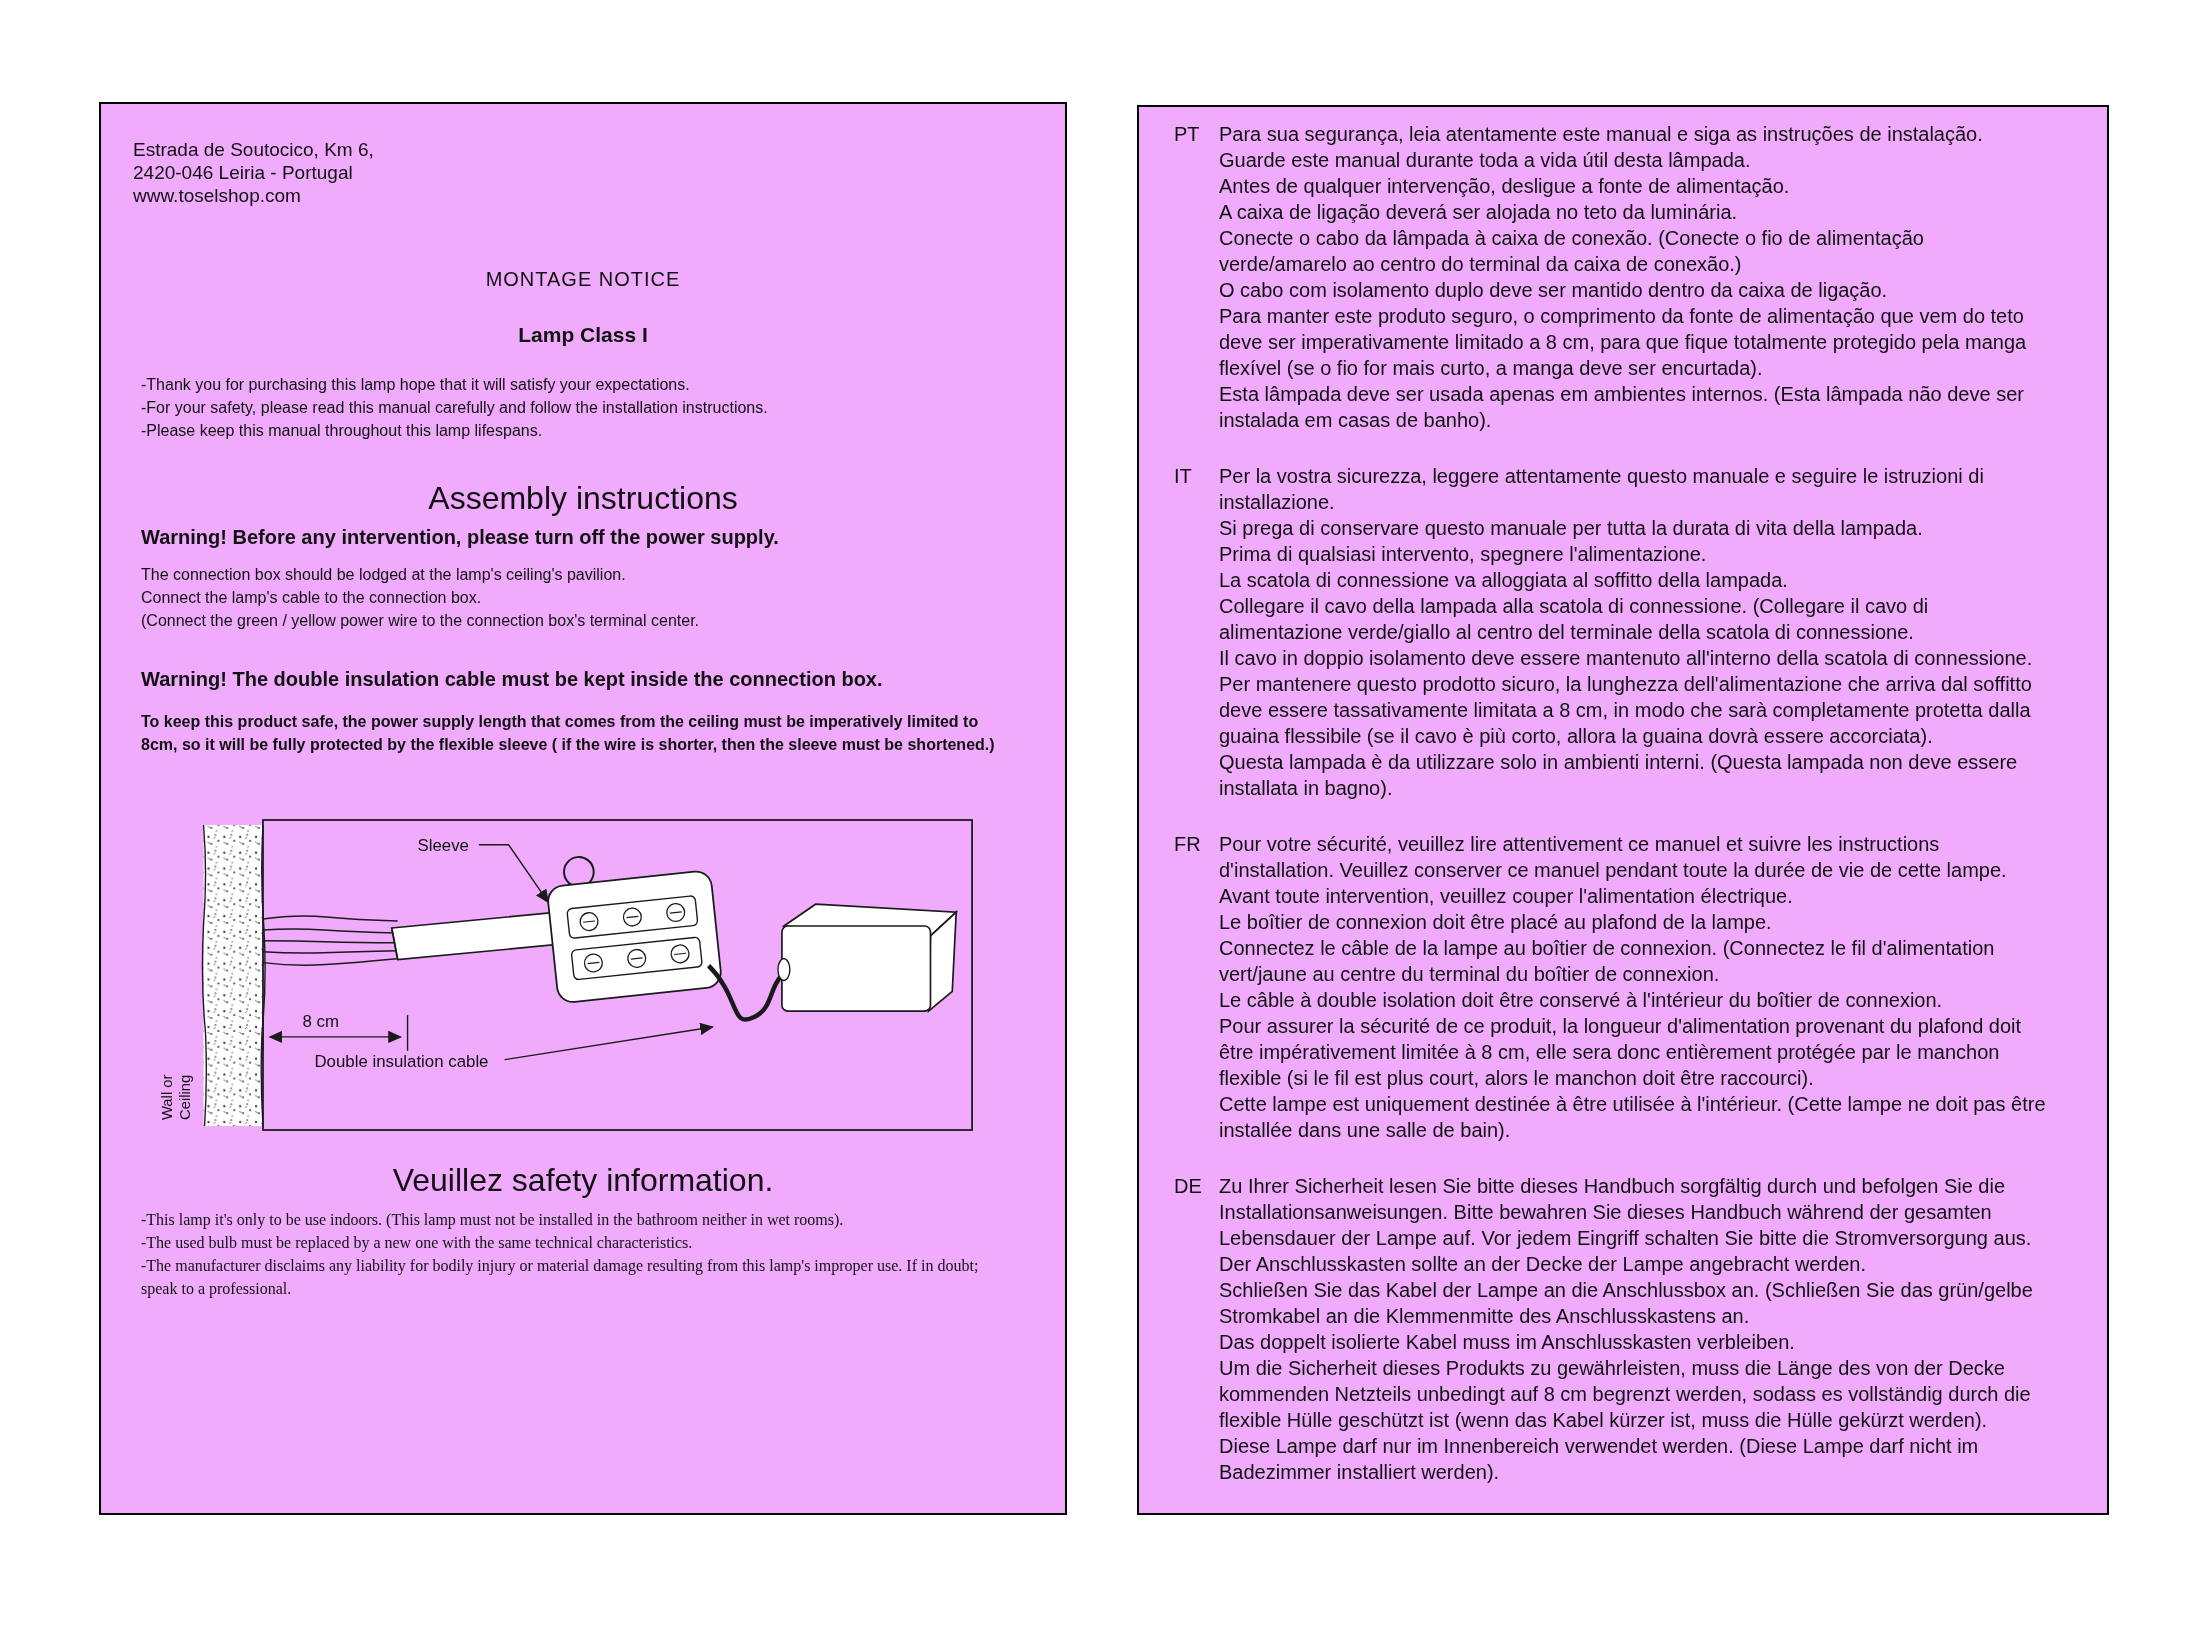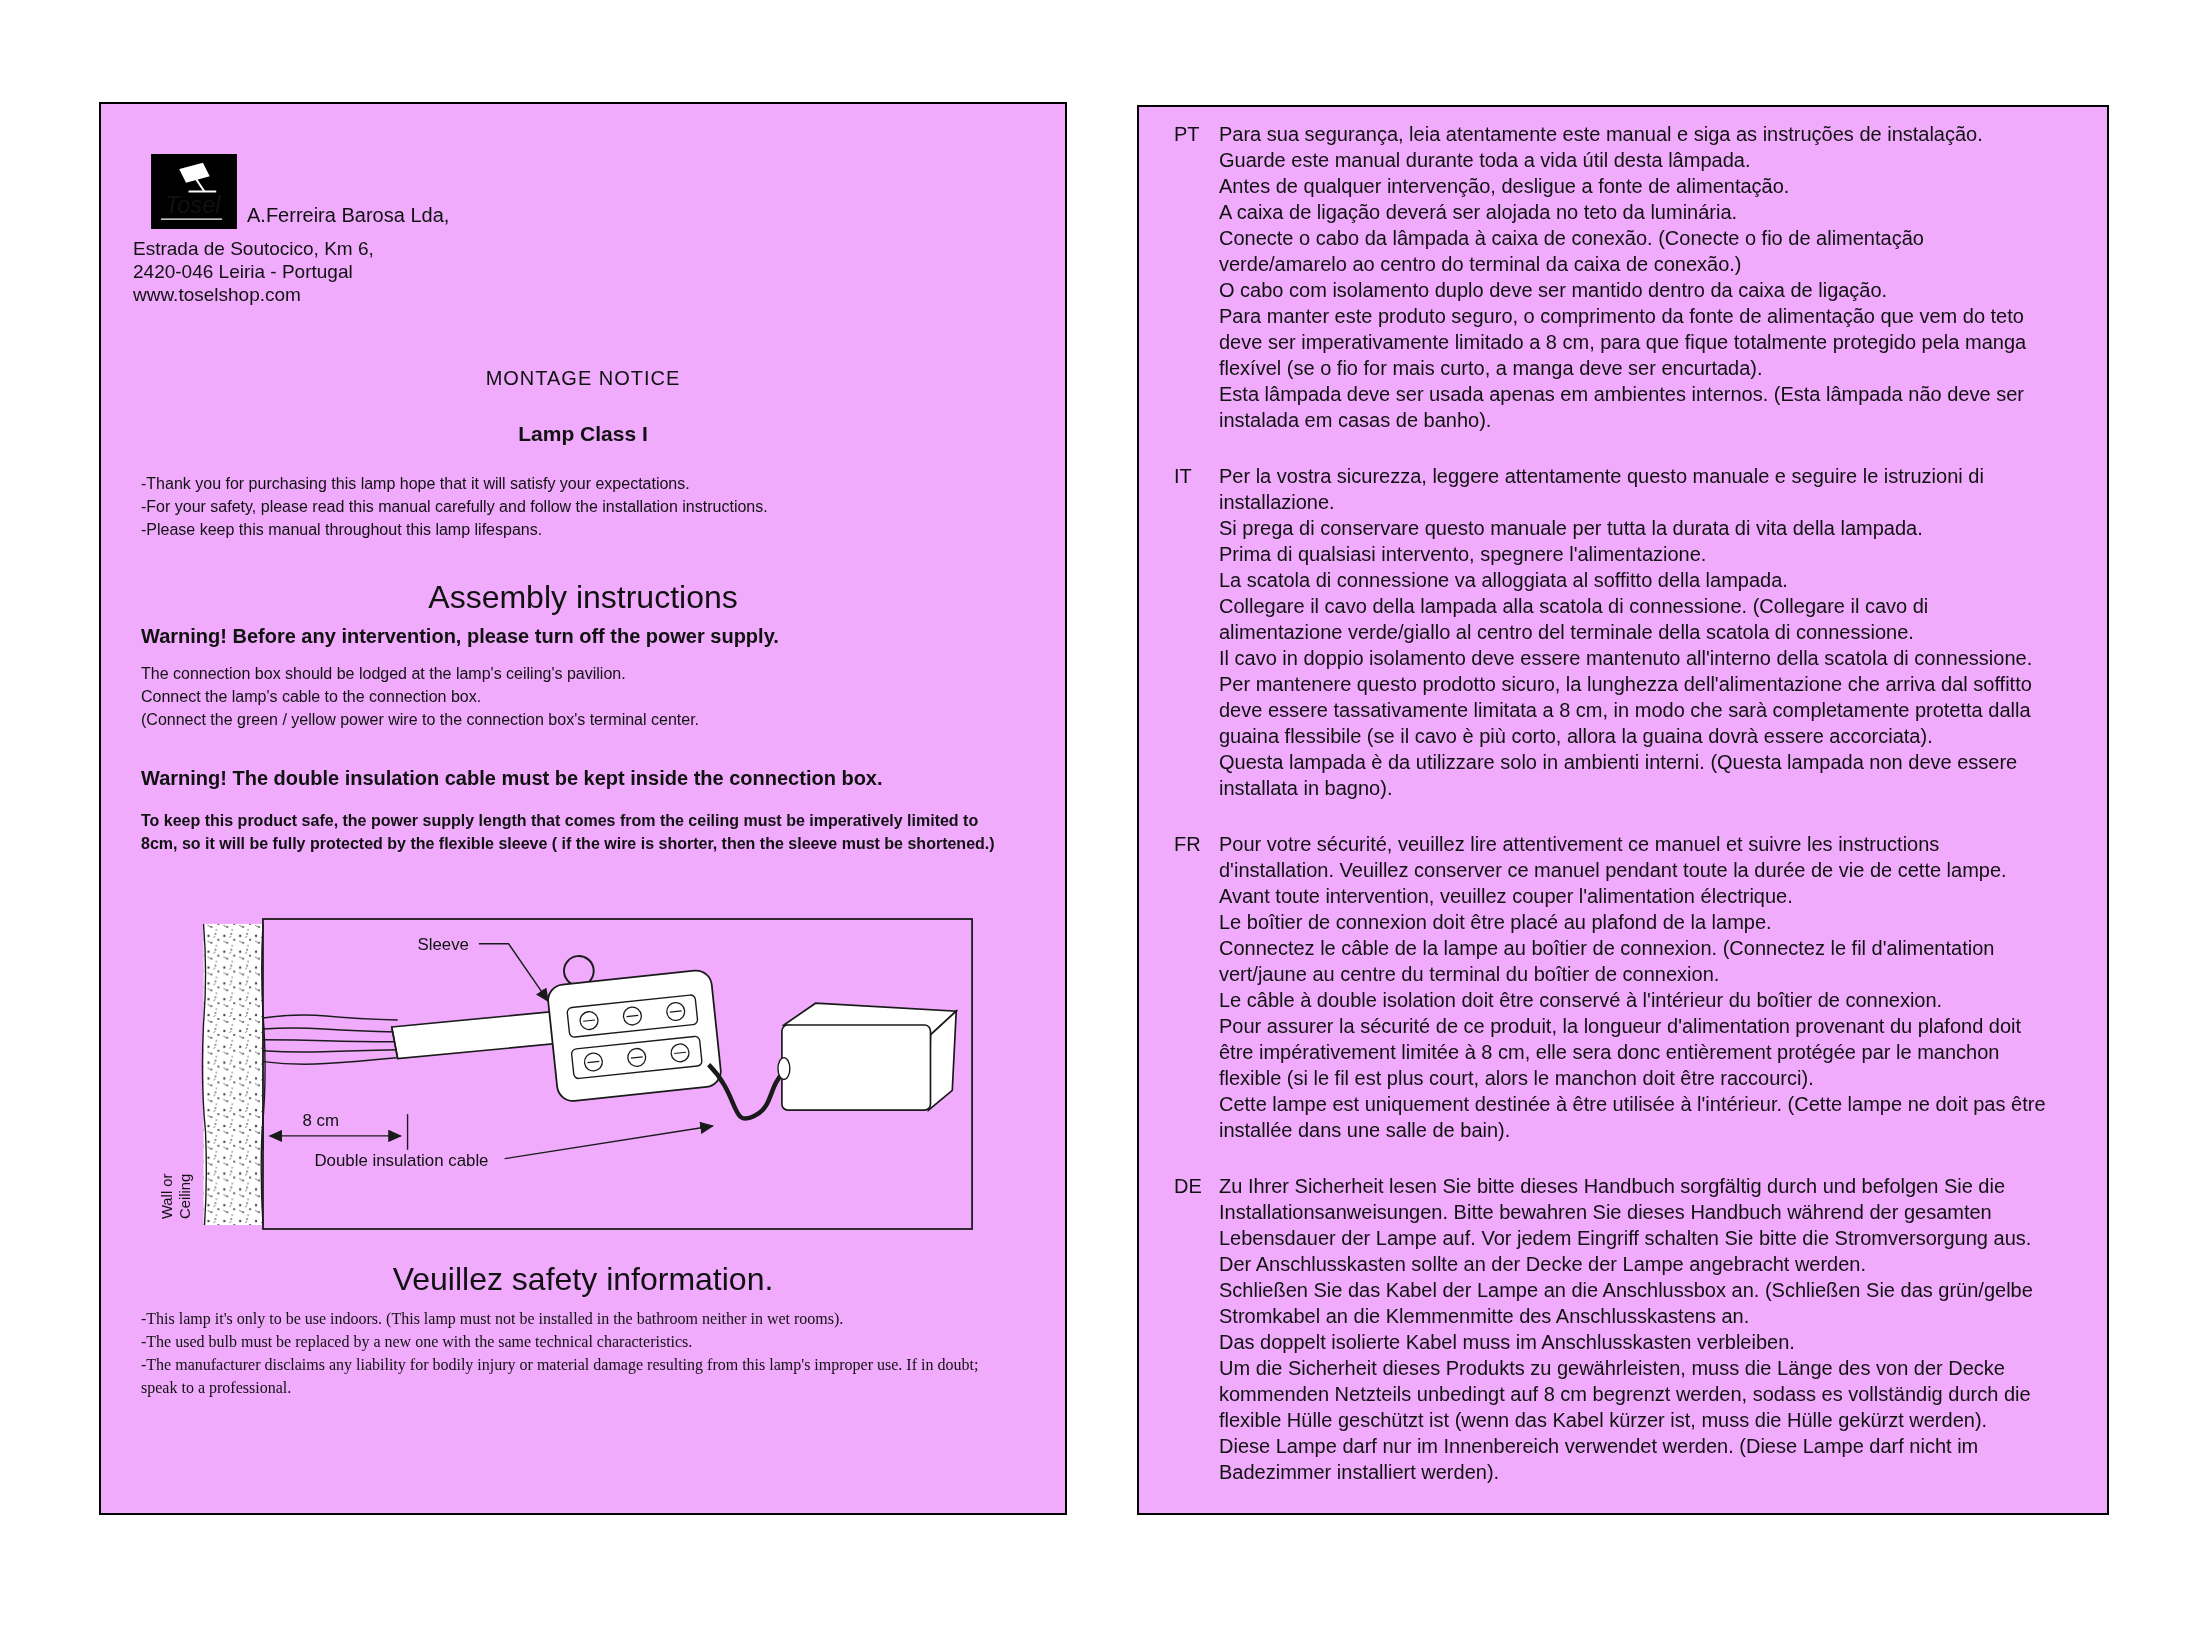--- a/index.html
+++ b/index.html
@@ -47,33 +47,20 @@
 
   svg text { font-family: "Liberation Sans", sans-serif; fill: #111; }
 </style>
 </head>
 <body>
 
 <div class="canvas">
 
   <div class="page page-left">
 
-    <div class="lp-header">
-      <svg class="logo" viewBox="0 0 87 76">
-        <rect width="87" height="76" fill="#000"></rect>
-        <g stroke="#fff" fill="none" stroke-width="2">
-          <path d="M30 16 L52 10 L58 22 L36 28 Z" fill="#fff"></path>
-          <line x1="46" y1="26" x2="54" y2="38"></line>
-          <line x1="38" y1="38" x2="66" y2="38"></line>
-        </g>
-        <text x="14" y="60" font-size="24" font-style="italic" font-family="DejaVu Serif, serif" fill="#fff">Tosel</text>
-        <line x1="10" y1="66" x2="72" y2="66" stroke="#fff" stroke-width="1.5"></line>
-      </svg>
-      <div class="company">A.Ferreira Barosa Lda,</div>
-    </div>
 
     <div class="address">
       <div>Estrada de Soutocico, Km 6,</div>
       <div>2420-046 Leiria - Portugal</div>
       <div>www.toselshop.com</div>
     </div>
 
     <div class="doc-title">MONTAGE NOTICE</div>
     <div class="doc-subtitle">Lamp Class I</div>
 

